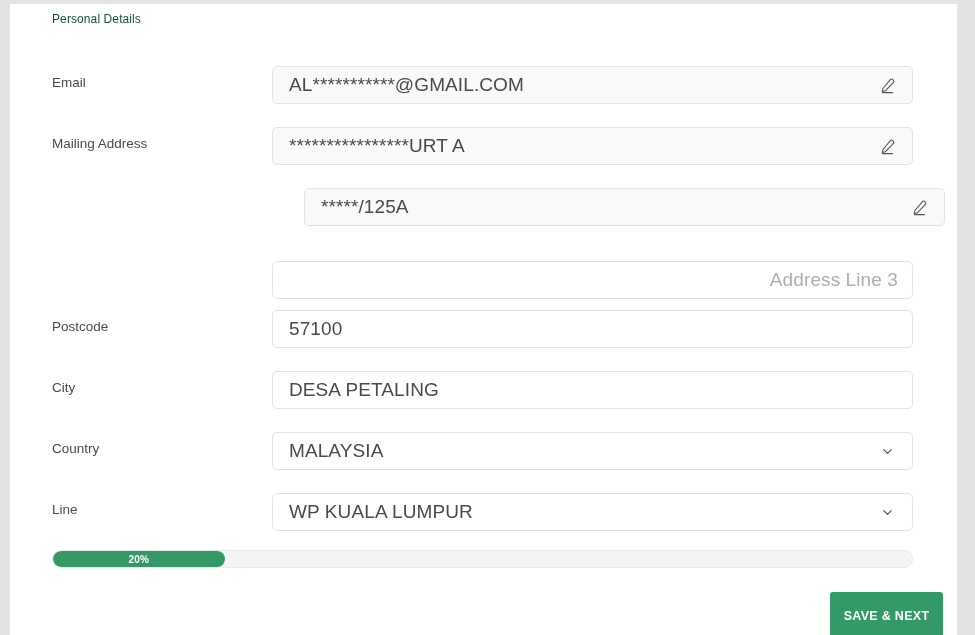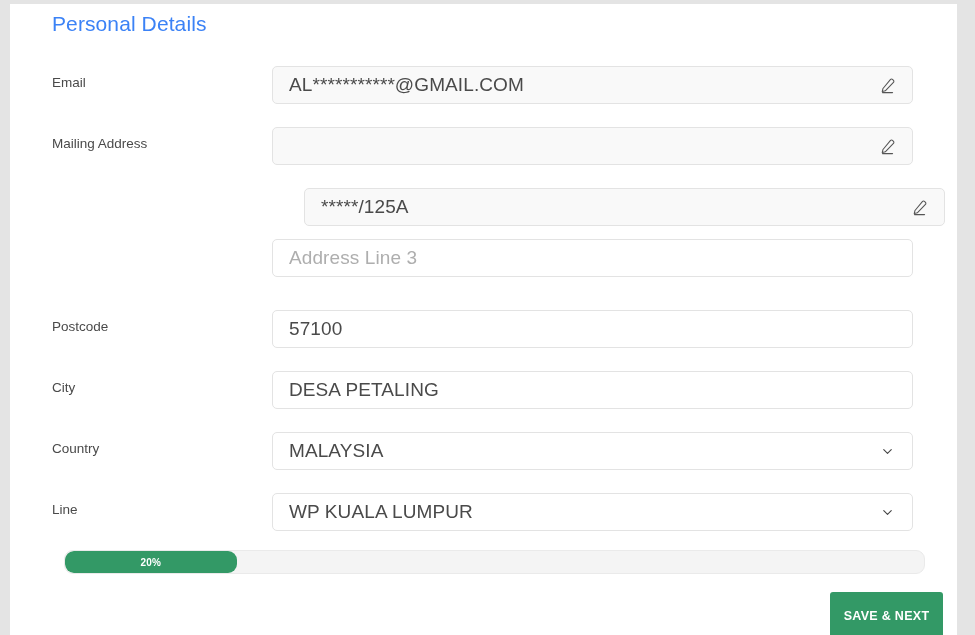--- a/index.html
+++ b/index.html
@@ -22,22 +22,22 @@
     height: 631px;
     background: #ffffff;
     box-sizing: border-box;
     overflow: hidden;
   }
 
   .page-title {
     position: absolute;
     left: 42px;
     top: 8px;
-    font-size: 21px;
-    color: #3b82f6;
+    font-size: 12px;
+    color: #14532d;
     letter-spacing: 0.1px;
     font-weight: 400;
   }
 
   
   .form-row {
     position: absolute;
     left: 0;
     width: 934px;
     height: 38px;
@@ -93,24 +93,24 @@
     height: 36px;
     display: flex;
     align-items: center;
     justify-content: center;
   }
   .icon-btn svg { display: block; }
 
   
   .progress-track {
     position: absolute;
-    left: 54px;
+    left: 42px;
     top: 546px;
     width: 861px;
-    height: 24px;
+    height: 18px;
     background: #f4f4f4;
     border: 1px solid #eaeaea;
     box-sizing: border-box;
     border-radius: 9px;
     overflow: hidden;
   }
   .progress-fill {
     position: absolute;
     left: 0;
     top: 0;
@@ -165,40 +165,41 @@
             <svg width="17" height="17" viewBox="0 0 20 20" fill="none">
               <path d="M13.6 2.9a1.6 1.6 0 0 1 2.3 0l1.1 1.1a1.6 1.6 0 0 1 0 2.3L7.4 16.2l-3.6.9.9-3.6 8.9-10.6z" stroke="#555" stroke-width="1.25" stroke-linejoin="round" fill="none"></path>
               <path d="M4.2 18.3h11.6" stroke="#555" stroke-width="1.6" stroke-linecap="round"></path>
             </svg>
           </span>
         </div>
       </div>
       <div class="form-row" style="top: 123px; text-decoration: underline;">
         <div class="field-label">Mailing Address</div>
         <div class="field-wrap readonly">
+          <div class="field-value">****************URT A</div>
           <span class="icon-btn">
             <svg width="17" height="17" viewBox="0 0 20 20" fill="none">
               <path d="M13.6 2.9a1.6 1.6 0 0 1 2.3 0l1.1 1.1a1.6 1.6 0 0 1 0 2.3L7.4 16.2l-3.6.9.9-3.6 8.9-10.6z" stroke="#555" stroke-width="1.25" stroke-linejoin="round" fill="none"></path>
               <path d="M4.2 18.3h11.6" stroke="#555" stroke-width="1.6" stroke-linecap="round"></path>
             </svg>
           </span>
         </div>
       </div>
       <div class="form-row" style="top: 184px; margin-left: 32px;">
         <div class="field-wrap readonly">
           <div class="field-value">*****/125A</div>
           <span class="icon-btn">
             <svg width="17" height="17" viewBox="0 0 20 20" fill="none">
               <path d="M13.6 2.9a1.6 1.6 0 0 1 2.3 0l1.1 1.1a1.6 1.6 0 0 1 0 2.3L7.4 16.2l-3.6.9.9-3.6 8.9-10.6z" stroke="#555" stroke-width="1.25" stroke-linejoin="round" fill="none"></path>
               <path d="M4.2 18.3h11.6" stroke="#555" stroke-width="1.6" stroke-linecap="round"></path>
             </svg>
           </span>
         </div>
       </div>
-      <div class="form-row" style="top: 235px;">
+      <div class="form-row" style="top: 257px; text-align: right;">
         <div class="field-wrap">
           <div class="field-value placeholder wide">Address Line 3</div>
         </div>
       </div>
       <div class="form-row" style="top: 306px;">
         <div class="field-label">Postcode</div>
         <div class="field-wrap">
           <div class="field-value wide">57100</div>
         </div>
       </div>

